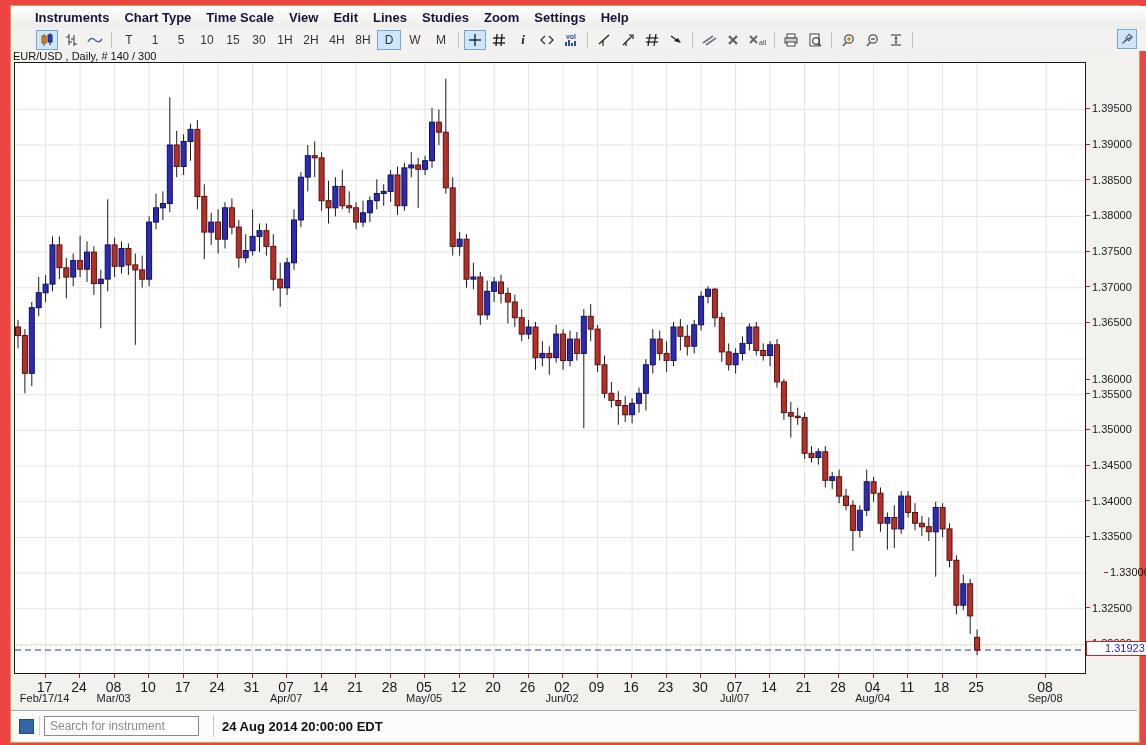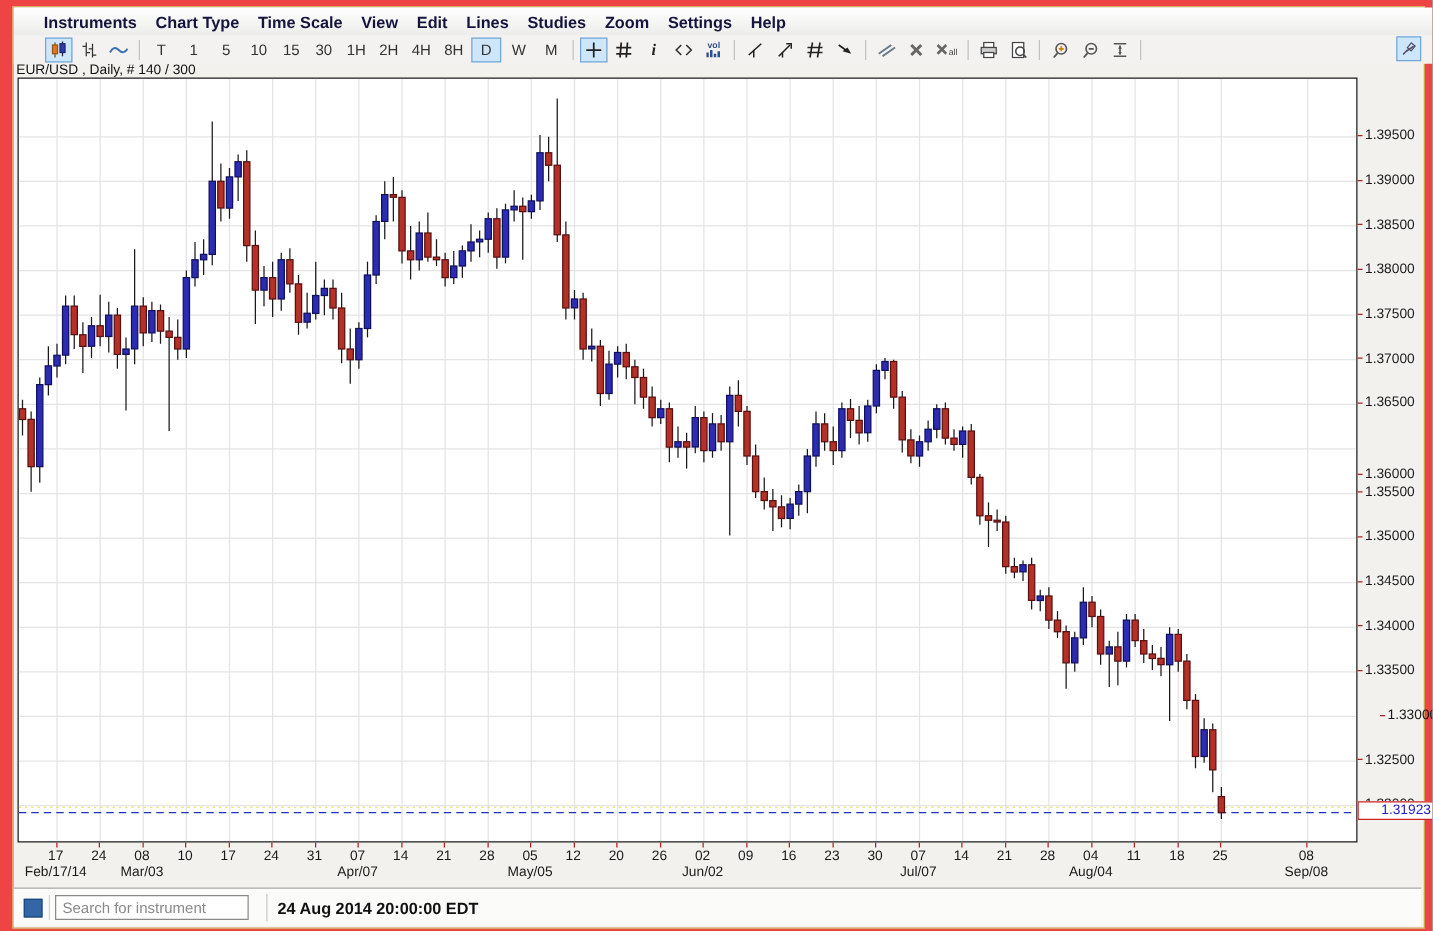--- a/index.html
+++ b/index.html
@@ -23,21 +23,21 @@
   
   .chart-label{position:absolute;left:13px;top:50px;font-size:11px;color:#111;}
   .plot{position:absolute;left:14px;top:62px;width:1070px;height:610px;background:#fff;border:1px solid #1a1a1a;}
   .plot svg{display:block;}
   
   .ylab{position:absolute;height:14px;display:flex;align-items:center;font-size:11px;color:#1a1a1a;}
   .ymark{display:inline-block;width:4px;height:1px;background:#b22222;margin-right:2px;}
   .pricebox{position:absolute;left:1086px;width:53px;height:13px;border:1px solid #cc2222;background:#fff;color:#2323cc;font-size:11px;line-height:13px;padding-left:18px;z-index:5;}
   
   .xmark{position:absolute;width:1px;height:4px;background:#b22222;top:674px;}
-  .xlab{position:absolute;top:679px;width:30px;text-align:center;font-size:11px;color:#1a1a1a;}
+  .xlab{position:absolute;top:679px;width:30px;text-align:center;font-size:14px;color:#1a1a1a;}
   .xmon{position:absolute;top:692px;width:80px;text-align:center;font-size:11px;color:#1a1a1a;}
   
   .statusbar{position:absolute;left:11px;top:710px;width:1126px;height:30px;background:#fbfbfa;border-top:1px solid #a8a8a8;display:flex;align-items:center;}
   .swatch{width:13px;height:13px;background:#3465a4;border:1px solid #1d4a7e;margin-left:8px;}
   .ssep1{width:1px;height:20px;background:#d5d5d3;margin-left:5px;}
   .searchbox{display:flex;align-items:center;width:150px;height:18px;border:1px solid #8a8a8a;background:#fff;margin-left:4px;padding-left:3px;}
   .searchbox input{border:none;outline:none;flex:1;font-size:12px;color:#333;font-family:"Liberation Sans",sans-serif;height:14px;background:transparent;}
   .searchbox input::placeholder{color:#8a8a8a;}
   .vsep{width:1px;height:22px;background:#c9c9c7;margin:0 8px 0 14px;}
   .ts{font-size:13px;font-weight:bold;color:#111;}

